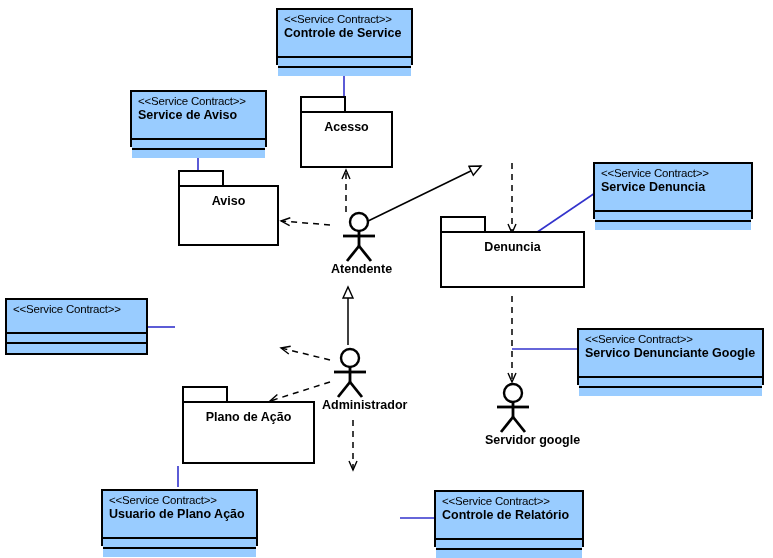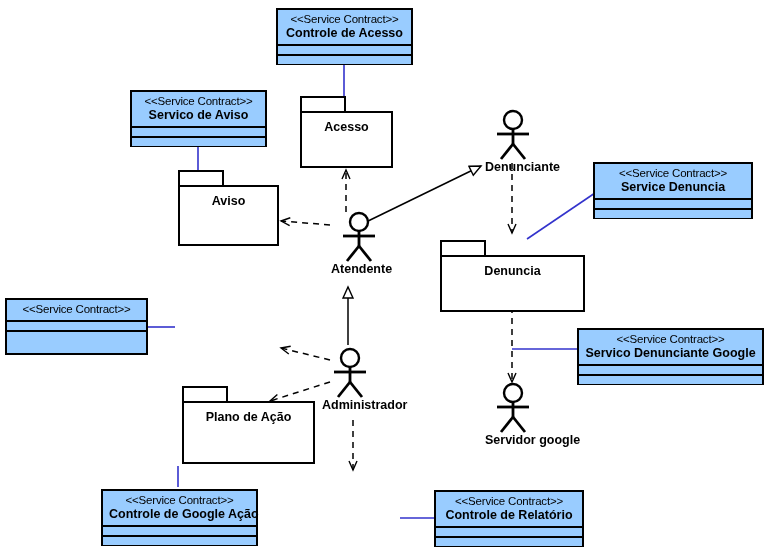--- a/index.html
+++ b/index.html
@@ -27,22 +27,22 @@
   
   .contract {
     position: absolute;
     box-sizing: border-box;
     background: #99ccff;
     border: 2px solid #000000;
     z-index: 5;
   }
   .contract .c-head {
     box-sizing: border-box;
-    padding: 3px 6px 4px 6px;
-    text-align: center;
+    padding: 3px 6px 16px 6px;
+    text-align: left;
     line-height: 1.12;
   }
   .contract .c-stereo {
     font-size: 11.5px;
     color: #000000;
     letter-spacing: -0.2px;
     white-space: nowrap;
   }
   .contract .c-name {
     font-size: 12.5px;
@@ -142,30 +142,30 @@
 
     <g stroke="#000000" stroke-width="1.5" fill="none" marker-end="url(#hollowTri)">
       <line x1="348" y1="345" x2="348" y2="287"></line>
       <line x1="364" y1="223" x2="481" y2="166"></line>
     </g>
   </svg>
 
   <div class="contract" style="left:276px; top:8px; width:137px; height:57px;">
     <div class="c-head">
       <div class="c-stereo">&lt;&lt;Service Contract&gt;&gt;</div>
-      <div class="c-name">Controle de Acesso</div>
+      <div class="c-name">Controle de Service</div>
     </div>
     <div class="c-bar"></div>
     <div class="c-bar"></div>
   </div>
 
   <div class="contract" style="left:130px; top:90px; width:137px; height:57px;">
     <div class="c-head">
       <div class="c-stereo">&lt;&lt;Service Contract&gt;&gt;</div>
-      <div class="c-name">Servico de Aviso</div>
+      <div class="c-name">Service de Aviso</div>
     </div>
     <div class="c-bar"></div>
     <div class="c-bar"></div>
   </div>
 
   <div class="contract" style="left:593px; top:162px; width:160px; height:57px;">
     <div class="c-head">
       <div class="c-stereo">&lt;&lt;Service Contract&gt;&gt;</div>
       <div class="c-name">Service Denuncia</div>
     </div>
@@ -186,21 +186,21 @@
       <div class="c-stereo">&lt;&lt;Service Contract&gt;&gt;</div>
       <div class="c-name">Servico Denunciante Google</div>
     </div>
     <div class="c-bar"></div>
     <div class="c-bar"></div>
   </div>
 
   <div class="contract" style="left:101px; top:489px; width:157px; height:57px;">
     <div class="c-head">
       <div class="c-stereo">&lt;&lt;Service Contract&gt;&gt;</div>
-      <div class="c-name">Controle de Google Ação</div>
+      <div class="c-name">Usuario de Plano Ação</div>
     </div>
     <div class="c-bar"></div>
     <div class="c-bar"></div>
   </div>
 
   <div class="contract" style="left:434px; top:490px; width:150px; height:57px;">
     <div class="c-head">
       <div class="c-stereo">&lt;&lt;Service Contract&gt;&gt;</div>
       <div class="c-name">Controle de Relatório</div>
     </div>
@@ -215,21 +215,21 @@
     </div>
   </div>
 
   <div class="pkg" style="left:178px; top:170px; width:101px; height:76px;">
     <div class="p-tab"></div>
     <div class="p-body">
       <span class="p-name">Aviso</span>
     </div>
   </div>
 
-  <div class="pkg" style="left:440px; top:240px; width:145px; height:72px;">
+  <div class="pkg" style="left:440px; top:216px; width:145px; height:72px;">
     <div class="p-tab"></div>
     <div class="p-body">
       <span class="p-name">Denuncia</span>
     </div>
   </div>
 
 
   <div class="pkg" style="left:140px; top:386px; width:133px; height:78px;padding-left:42px;">
     <div class="p-tab"></div>
     <div class="p-body">
@@ -242,30 +242,20 @@
     <svg width="56" height="52" viewBox="0 0 56 52">
       <circle cx="28" cy="12" r="9" fill="#ffffff" stroke="#000" stroke-width="2.4"></circle>
       <line x1="28" y1="21" x2="28" y2="36" stroke="#000" stroke-width="2.8"></line>
       <line x1="12" y1="26" x2="44" y2="26" stroke="#000" stroke-width="2.8"></line>
       <line x1="28" y1="36" x2="16" y2="51" stroke="#000" stroke-width="2.8"></line>
       <line x1="28" y1="36" x2="40" y2="51" stroke="#000" stroke-width="2.8"></line>
     </svg>
     <div class="a-name">Atendente</div>
   </div>
 
-  <div class="actor" style="left:485px; top:108px;">
-    <svg width="56" height="52" viewBox="0 0 56 52">
-      <circle cx="28" cy="12" r="9" fill="#ffffff" stroke="#000" stroke-width="2.4"></circle>
-      <line x1="28" y1="21" x2="28" y2="36" stroke="#000" stroke-width="2.8"></line>
-      <line x1="12" y1="26" x2="44" y2="26" stroke="#000" stroke-width="2.8"></line>
-      <line x1="28" y1="36" x2="16" y2="51" stroke="#000" stroke-width="2.8"></line>
-      <line x1="28" y1="36" x2="40" y2="51" stroke="#000" stroke-width="2.8"></line>
-    </svg>
-    <div class="a-name">Denunciante</div>
-  </div>
 
   <div class="actor" style="left:322px; top:346px;">
     <svg width="56" height="52" viewBox="0 0 56 52">
       <circle cx="28" cy="12" r="9" fill="#ffffff" stroke="#000" stroke-width="2.4"></circle>
       <line x1="28" y1="21" x2="28" y2="36" stroke="#000" stroke-width="2.8"></line>
       <line x1="12" y1="26" x2="44" y2="26" stroke="#000" stroke-width="2.8"></line>
       <line x1="28" y1="36" x2="16" y2="51" stroke="#000" stroke-width="2.8"></line>
       <line x1="28" y1="36" x2="40" y2="51" stroke="#000" stroke-width="2.8"></line>
     </svg>
     <div class="a-name">Administrador</div>

